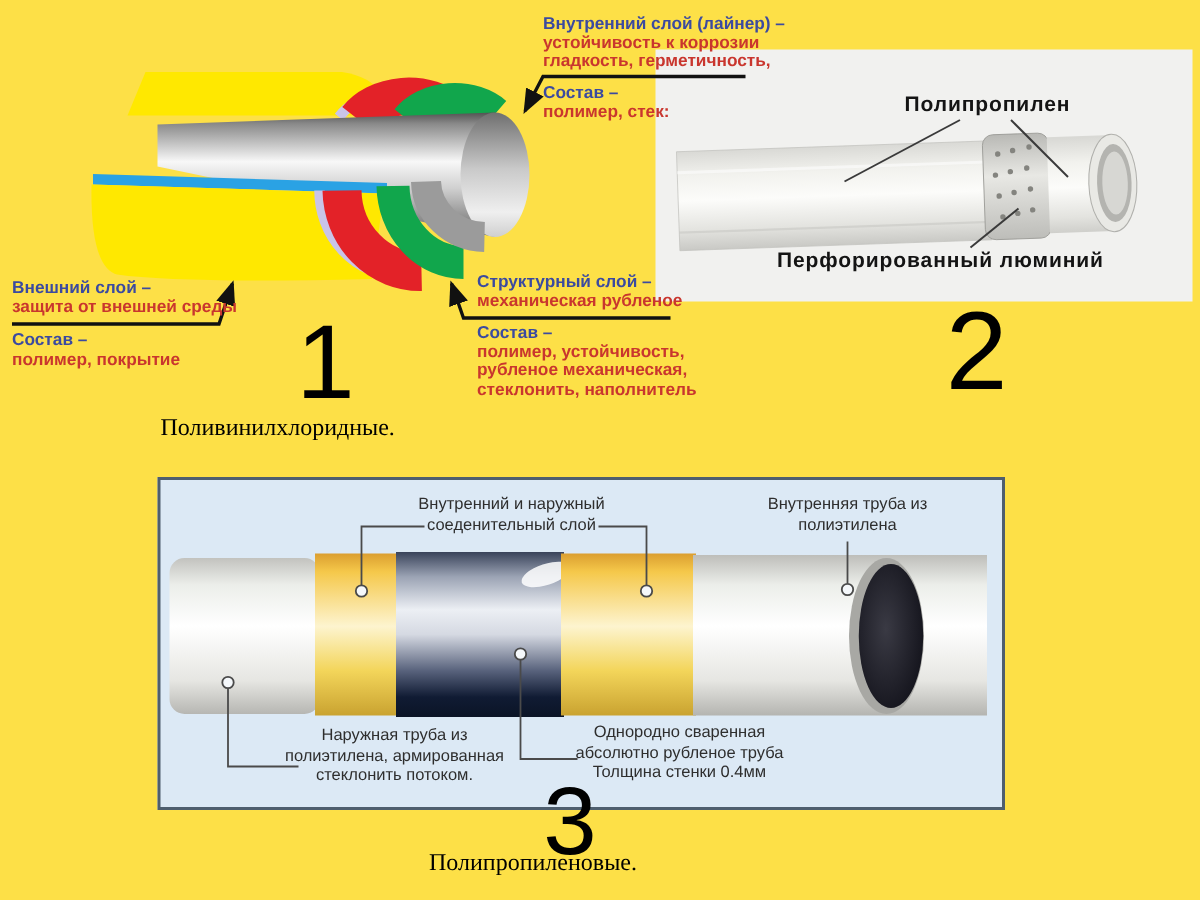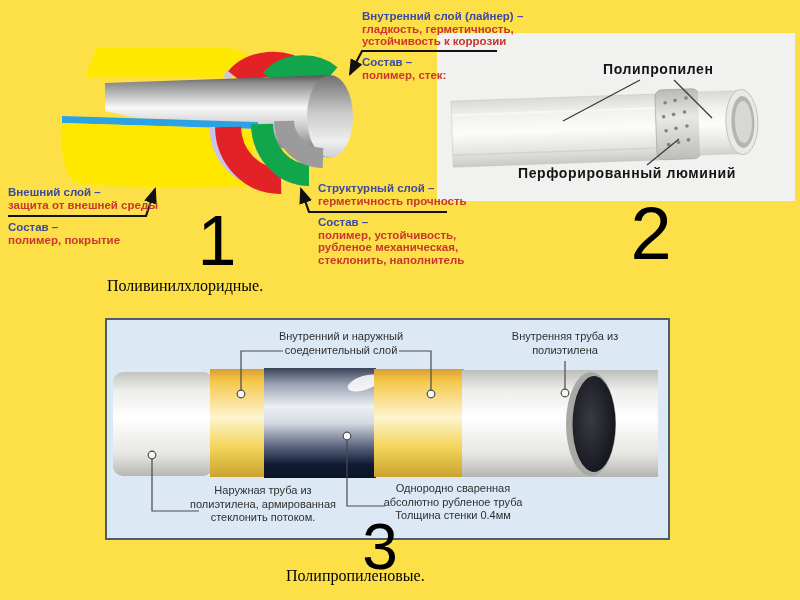--- a/index.html
+++ b/index.html
@@ -164,38 +164,38 @@
         <circle cx="431" cy="394" r="3.8"></circle>
         <circle cx="565" cy="393" r="3.8"></circle>
         <circle cx="152" cy="455" r="3.8"></circle>
         <circle cx="347" cy="436" r="3.8"></circle>
       </g>
     </g>
   </svg>
 
   <div class="lbl" style="left:362px;top:10px">
     <div class="blue">Внутренний слой (лайнер) –</div>
+    <div class="red">устойчивость к коррозии</div>
     <div class="red">гладкость, герметичность,</div>
-    <div class="red">устойчивость к коррозии</div>
   </div>
   <div class="lbl" style="left:362px;top:56px">
     <div class="blue">Состав –</div>
     <div class="red">полимер, стек:</div>
   </div>
   <div class="lbl" style="left:8px;top:186px">
     <div class="blue">Внешний слой –</div>
     <div class="red">защита от внешней среды</div>
   </div>
   <div class="lbl" style="left:8px;top:221px">
     <div class="blue">Состав –</div>
     <div class="red">полимер, покрытие</div>
   </div>
   <div class="lbl" style="left:318px;top:182px">
     <div class="blue">Структурный слой –</div>
-    <div class="red">герметичность прочность</div>
+    <div class="red">механическая рубленое</div>
   </div>
   <div class="lbl" style="left:318px;top:216px">
     <div class="blue">Состав –</div>
     <div class="red">полимер, устойчивость,</div>
     <div class="red">рубленое механическая,</div>
     <div class="red">стеклонить, наполнитель</div>
   </div>
   <div id="num1" class="num">1</div>
   <div id="cap1" class="cap">Поливинилхлоридные.</div>
 

